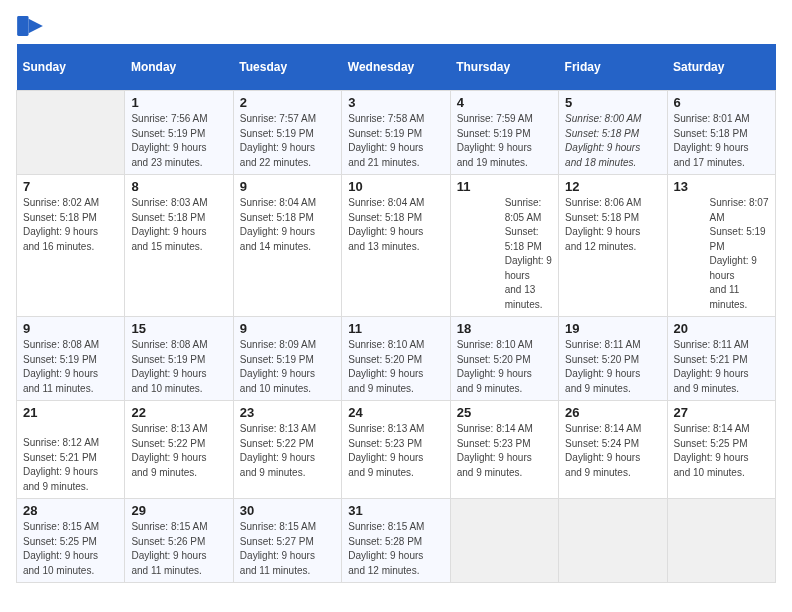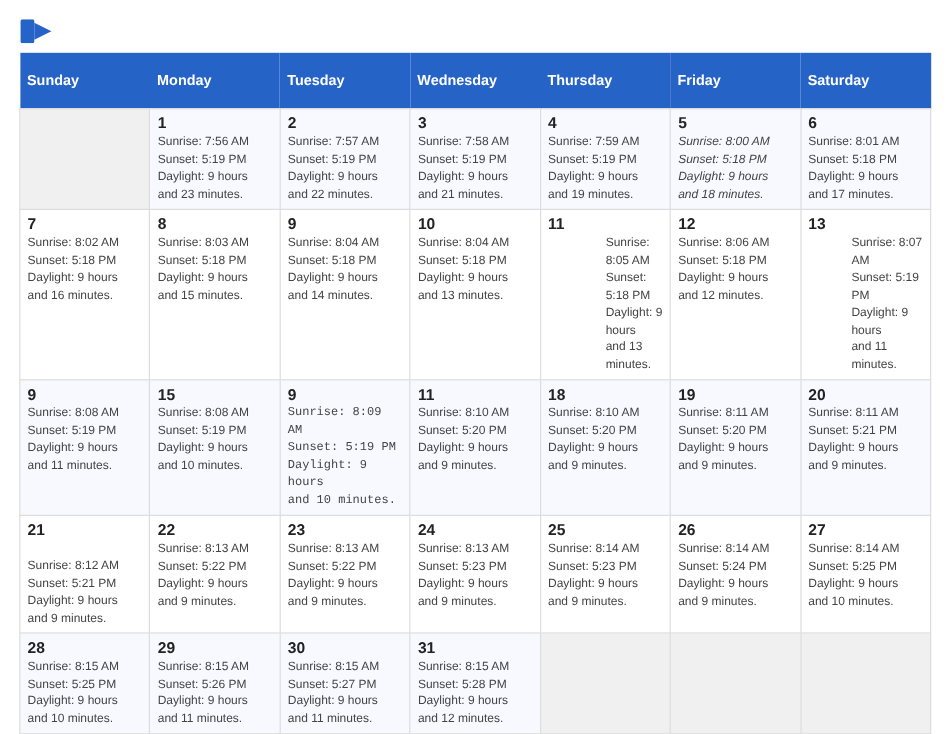--- a/index.html
+++ b/index.html
@@ -228,21 +228,21 @@
         </td>
         <td>
           <div class="day-number">15</div>
           <div class="day-info" style="white-space: pre-line;">Sunrise: 8:08 AM
 Sunset: 5:19 PM
 Daylight: 9 hours
 and 10 minutes.</div>
         </td>
         <td>
           <div class="day-number">9</div>
-          <div class="day-info" style="white-space: pre-line; font-family: Liberation Mono, monospace;">Sunrise: 8:09 AM
+          <div class="day-info" style="white-space: pre-line;">Sunrise: 8:09 AM
 Sunset: 5:19 PM
 Daylight: 9 hours
 and 10 minutes.</div>
         </td>
         <td>
           <div class="day-number">11</div>
           <div class="day-info" style="white-space: pre-line;">Sunrise: 8:10 AM
 Sunset: 5:20 PM
 Daylight: 9 hours
 and 9 minutes.</div>

